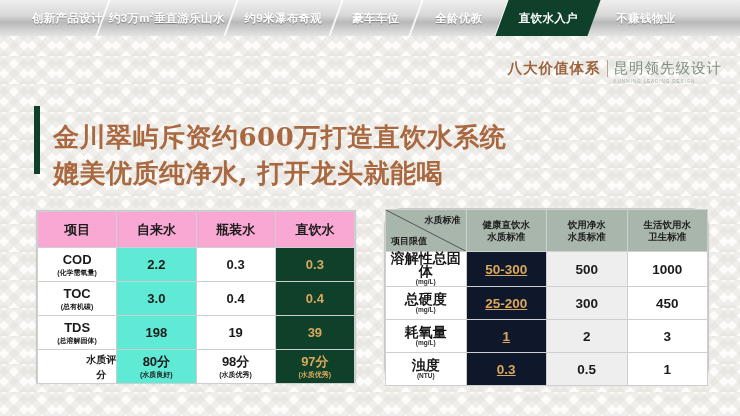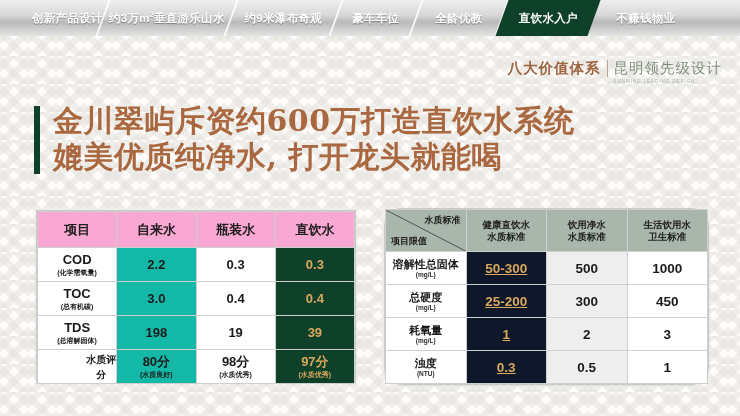--- a/index.html
+++ b/index.html
@@ -122,25 +122,26 @@
   #headline-bar {
     width: 6px;
     height: 68px;
     background: #0f4029;
     flex: 0 0 6px;
     margin-top: 3px;
   }
   #headline-text {
     font-family: "DejaVu Serif", "Liberation Serif", serif;
     font-weight: bold;
-    font-size: 30px;
+    font-size: 26px;
     line-height: 36px;
     color: #a9683f;
     letter-spacing: .5px;
     white-space: nowrap;
+    margin-top: 16px;
   }
 
   
   .tbl-wrap {
     position: absolute;
     border: 1px solid #c9c9c9;
     background: #ffffff;
     box-shadow: 0 1px 2px rgba(0,0,0,.08);
   }
   #table-left  { top: 210px; left: 36px;  width: 320px; height: 173px; }
@@ -152,21 +153,21 @@
   
   #table-left thead th {
     background: #f9a8d4;
     color: #1d1d1d;
     font-size: 13px;
     font-weight: bold;
     height: 36px;
   }
   #table-left tbody td { font-size: 13px; font-weight: bold; color: #1a1a1a; height: 34px; }
   #table-left tbody tr td:nth-child(1) { background: #ffffff; }
-  #table-left tbody tr td:nth-child(2) { background: #14b8a6; }
+  #table-left tbody tr td:nth-child(2) { background: #5eead4; }
   #table-left tbody tr td:nth-child(3) { background: #ffffff; }
   #table-left tbody tr td:nth-child(4) { background: #0f4029; color: #d9a85e; }
   .cell-main  { display: block; font-size: 13px; font-weight: bold; line-height: 15px; }
   .cell-main.lg { font-size: 10px; margin-left: 48px; }
   .cell-sub   { display: block; font-size: 7px; font-weight: bold; line-height: 9px; margin-top: 1px; color: inherit; }
 
   
   #table-right thead th {
     background: #a9b6ab;
     color: #1d1d1d;
@@ -194,21 +195,21 @@
   #corner-bottom {
     position: absolute;
     bottom: 4px; left: 5px;
     font-size: 9px; font-weight: bold; color: #1d1d1d;
   }
   #table-right tbody td { font-size: 13.5px; font-weight: bold; color: #1a1a1a; height: 33px; }
   #table-right tbody tr td:nth-child(1) { background: #ffffff; }
   #table-right tbody tr td:nth-child(2) { background: #0f172a; color: #d9a85e; text-decoration: underline; }
   #table-right tbody tr td:nth-child(3) { background: #eeeeee; }
   #table-right tbody tr td:nth-child(4) { background: #ffffff; }
-  .r-name { display: block; font-size: 11px; font-weight: bold; line-height: 13px; }
+  .r-name { display: block; font-size: 14px; font-weight: bold; line-height: 13px; }
   .r-unit { display: block; font-size: 6.5px; font-weight: bold; line-height: 8px; color: #2b2b2b; }
 </style>
 </head>
 <body>
 
 <div id="slide">
 
   <div id="navbar">
     <div class="nav-item nav-w1">
       <span class="nav-label">创新产品设计</span>

